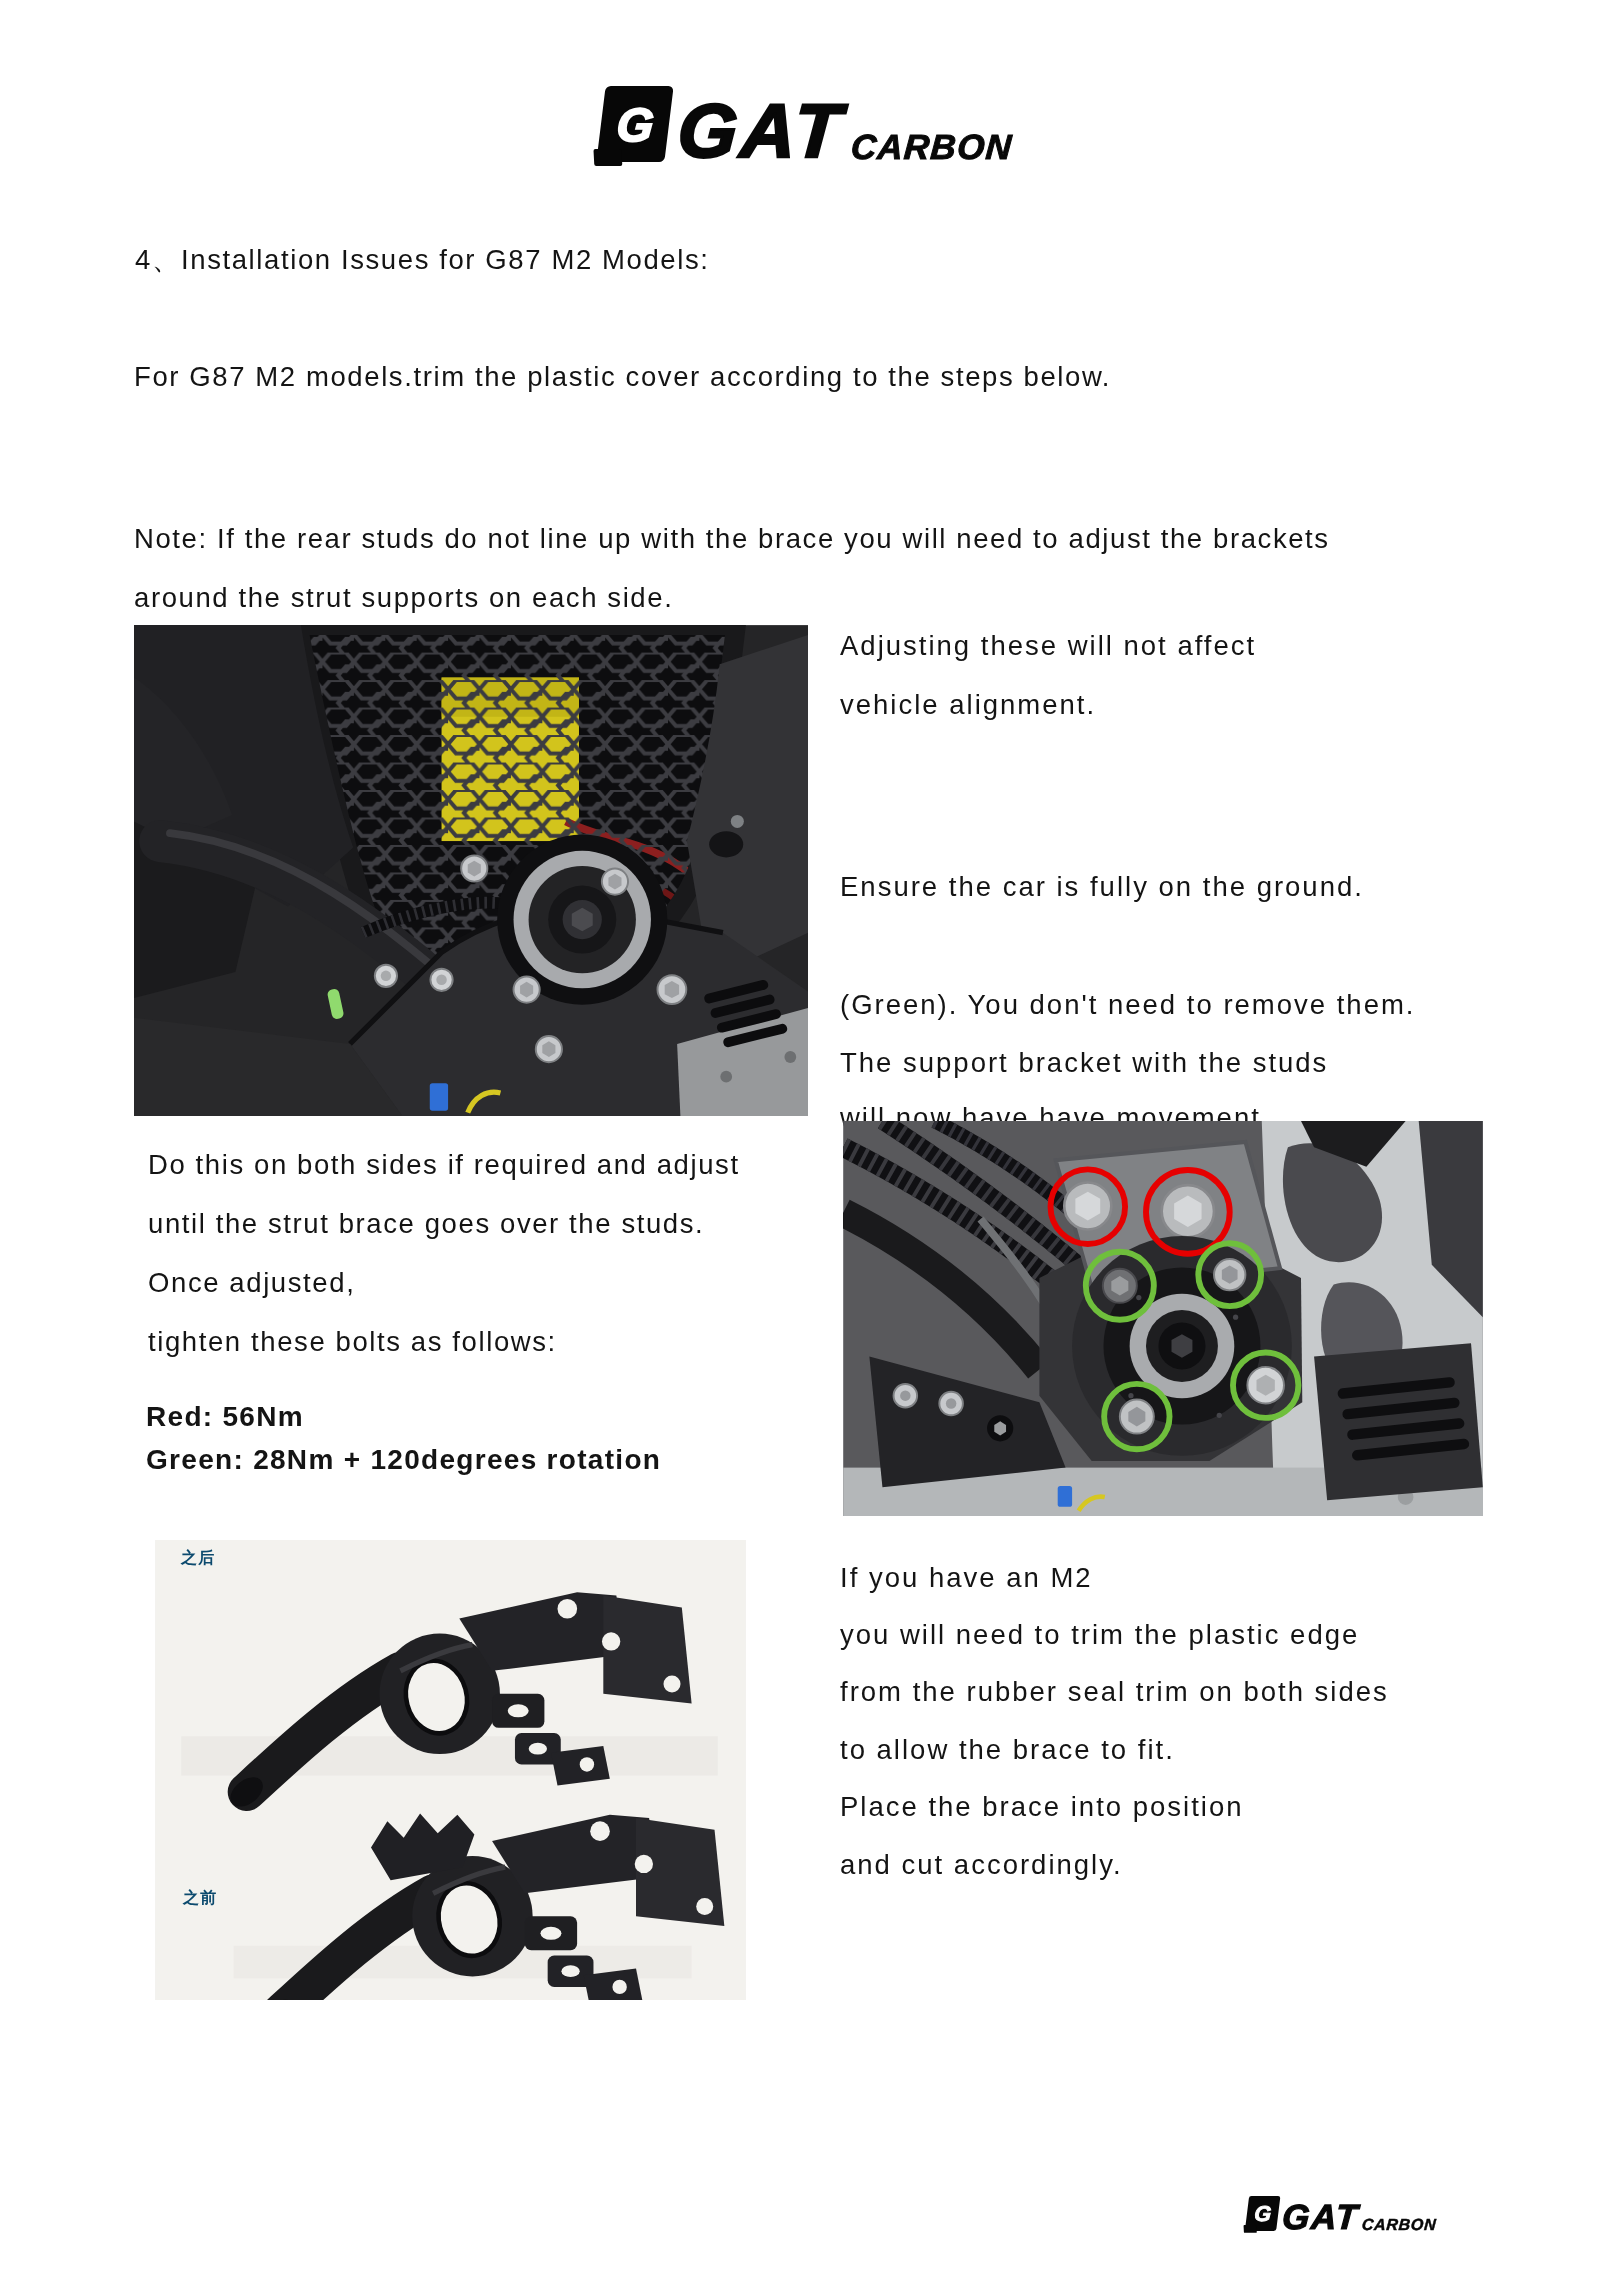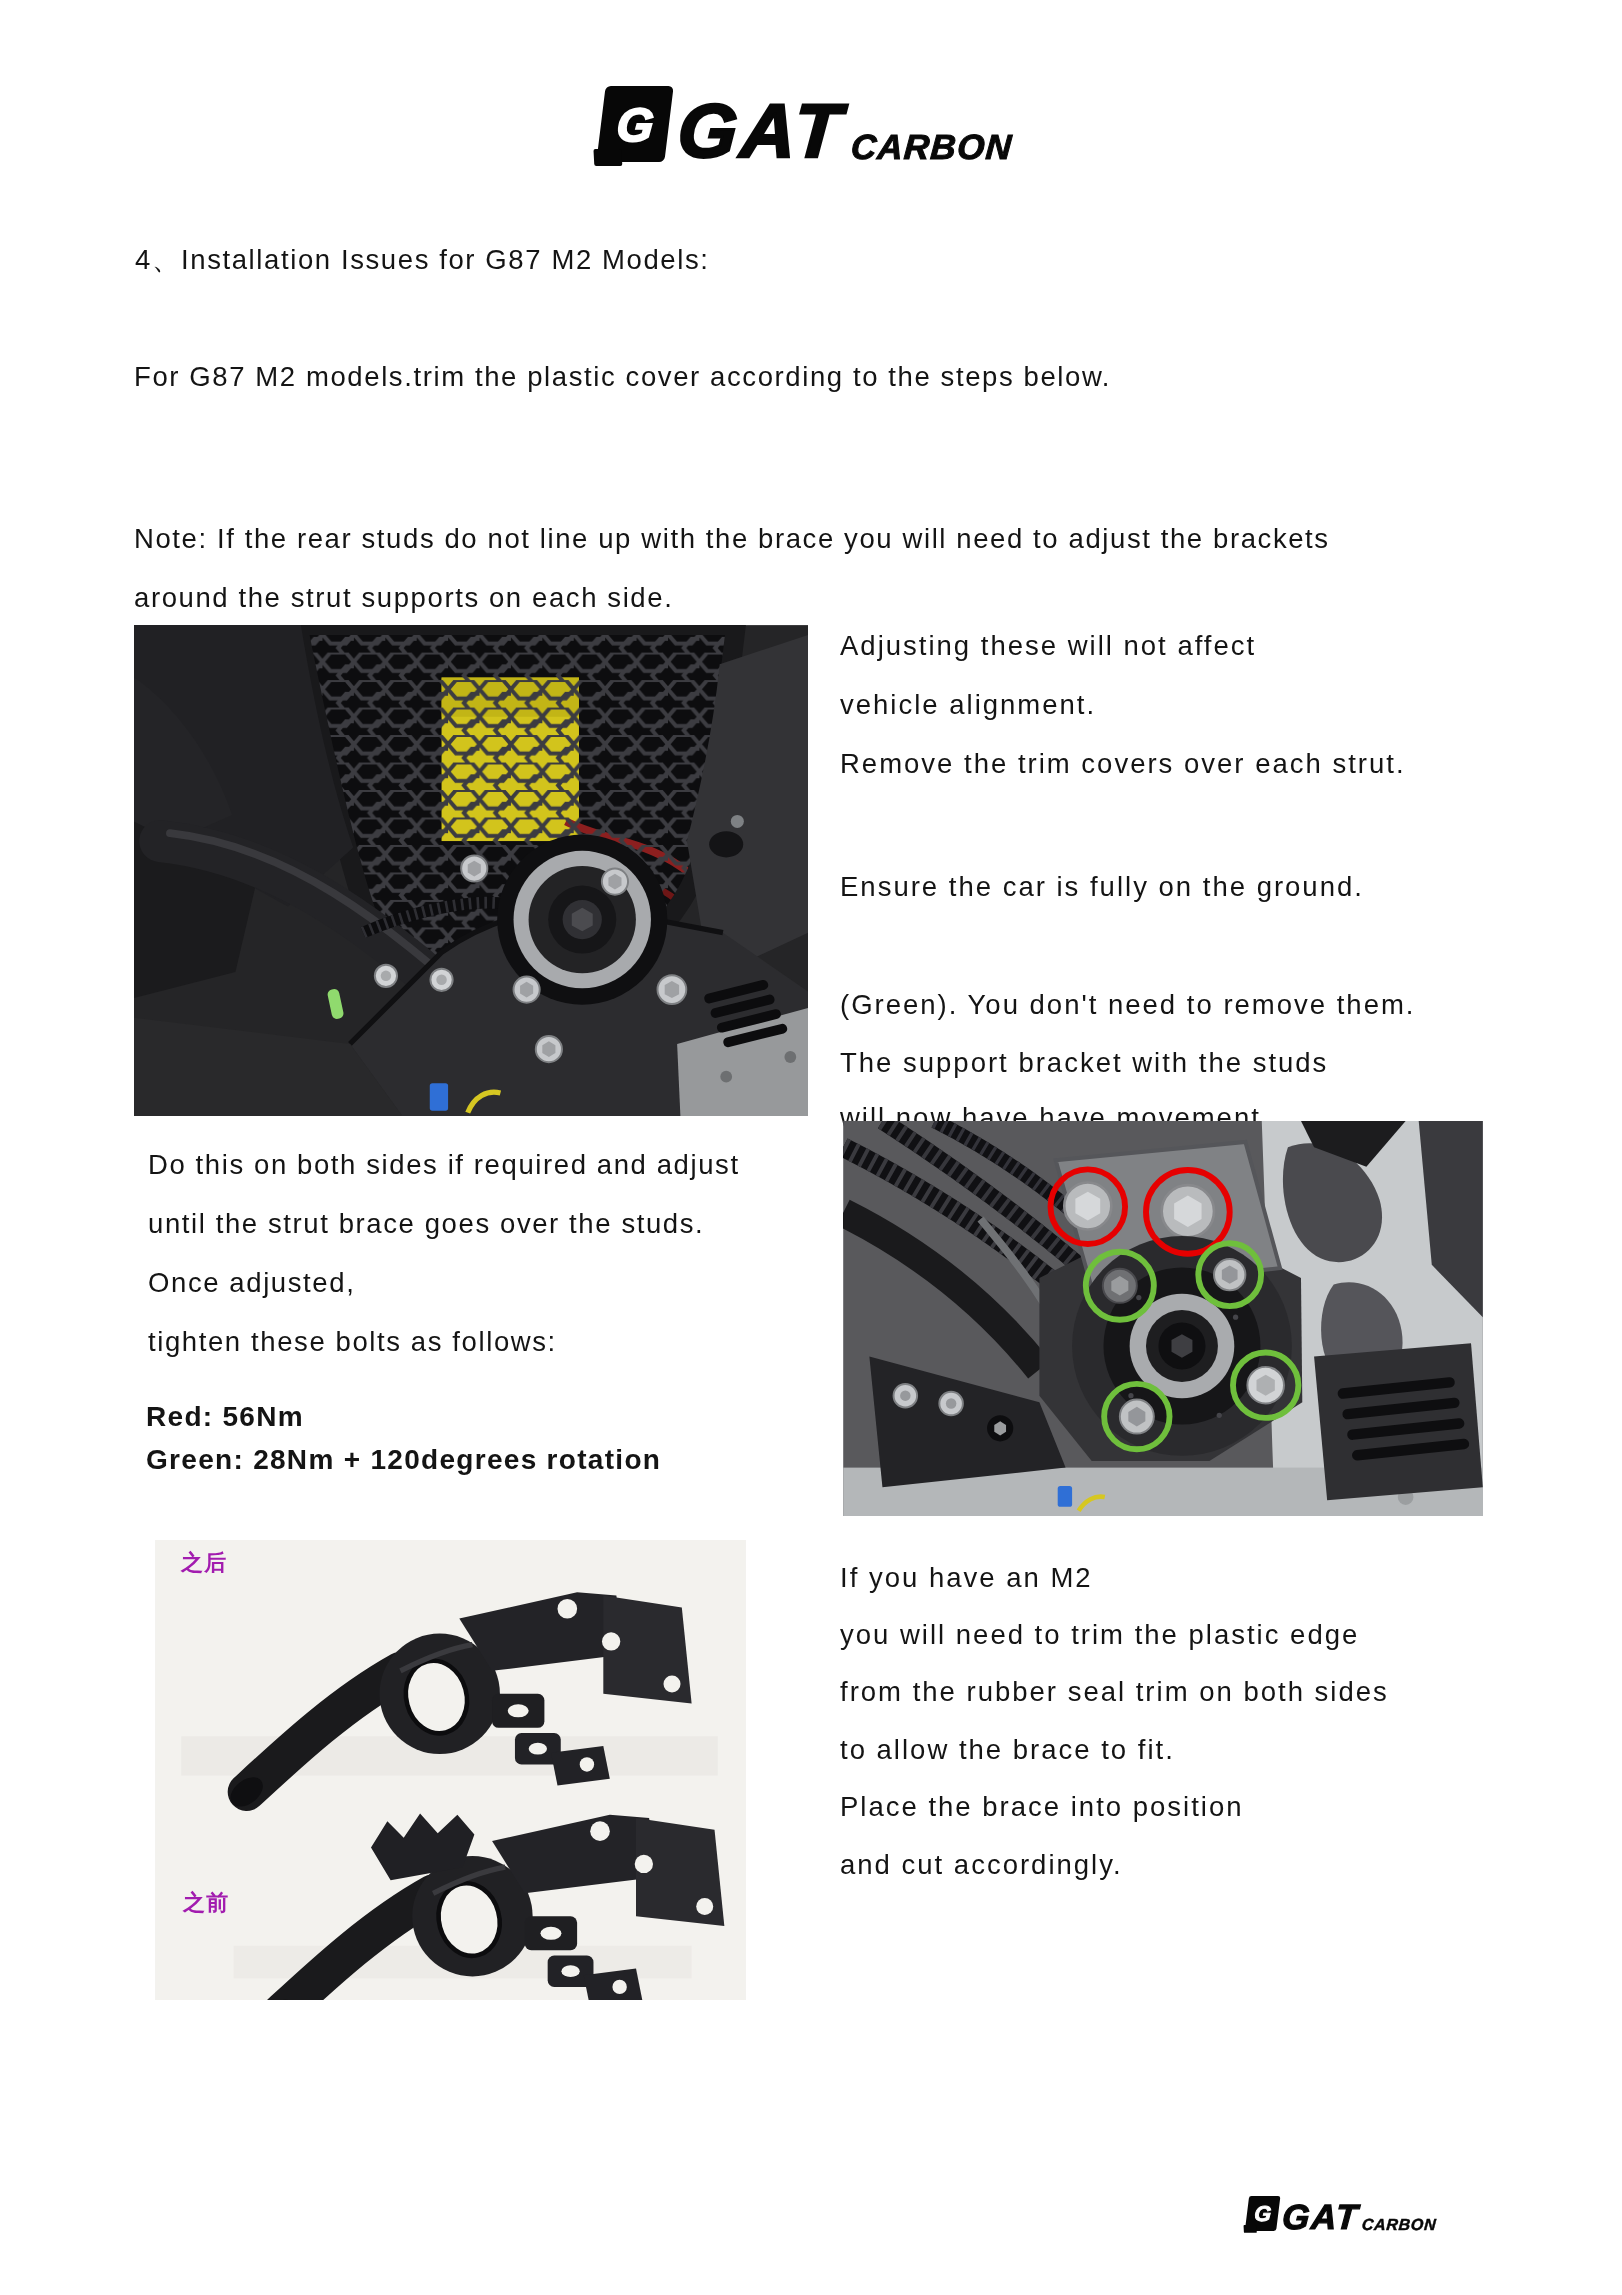--- a/index.html
+++ b/index.html
@@ -2,21 +2,21 @@
 <html style="font-size:10.5px"><head>
 <meta charset="utf-8">
 <style>
   html,body{margin:0;padding:0;background:#e8e8e8;}
   .page{position:relative;width:1623px;height:2295px;background:#ffffff;overflow:hidden;
         font-family:"Liberation Sans",sans-serif;color:#121212;}
   .t{position:absolute;font-size:27.5px;line-height:1.2;letter-spacing:1.6px;white-space:nowrap;color:#141414;}
   .t.rt{letter-spacing:2px;}
   .t.bold{font-weight:700;font-size:28px;letter-spacing:1.3px;}
   .photo{position:absolute;display:block;}
-  .cnlabel{position:absolute;font-size:22px;font-weight:700;color:#a21caf;letter-spacing:1.3px;}
+  .cnlabel{position:absolute;font-size:16px;font-weight:700;color:#0c4a6e;letter-spacing:1.3px;}
   
   .logo{position:absolute;display:flex;align-items:flex-end;}
   .logo .badge{position:relative;width:68px;height:76px;background:#070707;border-radius:5.2px;
                transform:skewX(-7deg);display:flex;align-items:center;justify-content:center;}
   .logo .badge:after{content:"";position:absolute;left:-2.6px;bottom:-3.9px;width:27.5px;height:17px;background:#070707;
                transform:skewX(10deg);border-radius:2px;}
   .logo .badge-g{font-style:italic;font-weight:700;font-size:47px;color:#ffffff;-webkit-text-stroke:2px #ffffff;
                transform:skewX(2deg);line-height:1;}
   .logo .brand{font-style:italic;font-weight:700;font-size:76px;line-height:.82;color:#080808;
                -webkit-text-stroke:2.6px #080808;letter-spacing:3.9px;margin-left:9.2px;transform:skewX(-4deg);}
@@ -139,21 +139,20 @@
     <g transform="translate(870,565) rotate(-14)">
       <rect x="0" y="0" width="100" height="15" rx="7" fill="#0c0c0e"></rect>
       <rect x="4" y="24" width="100" height="15" rx="7" fill="#0c0c0e"></rect>
       <rect x="8" y="48" width="100" height="15" rx="7" fill="#0c0c0e"></rect>
       <rect x="12" y="72" width="100" height="15" rx="7" fill="#0c0c0e"></rect>
     </g>
   </svg>
 
   <div class="t rt" style="left:840px;top:629px;">Adjusting these will not affect</div>
   <div class="t rt" style="left:840px;top:688px;">vehicle alignment.</div>
-  <div class="t rt" style="left:840px;top:747px;">Remove the trim covers over each strut.</div>
 
   <div class="t rt" style="left:840px;top:870px;">Ensure the car is fully on the ground.</div>
   <div class="t rt" style="left:840px;top:988px;">(Green). You don't need to remove them.</div>
   <div class="t rt" style="left:840px;top:1046px;">The support bracket with the studs</div>
   <div class="t rt" style="left:840px;top:1101px;">will now have have movement.</div>
 
   <svg class="photo" style="left:843px;top:1121px;" width="640" height="395" viewBox="0 0 978 604">
     <rect width="978" height="604" fill="#59595c"></rect>
 
     <path d="M640 0 H978 V604 H660 C652 400 648 200 640 0 Z" fill="#c7cacc"></path>

